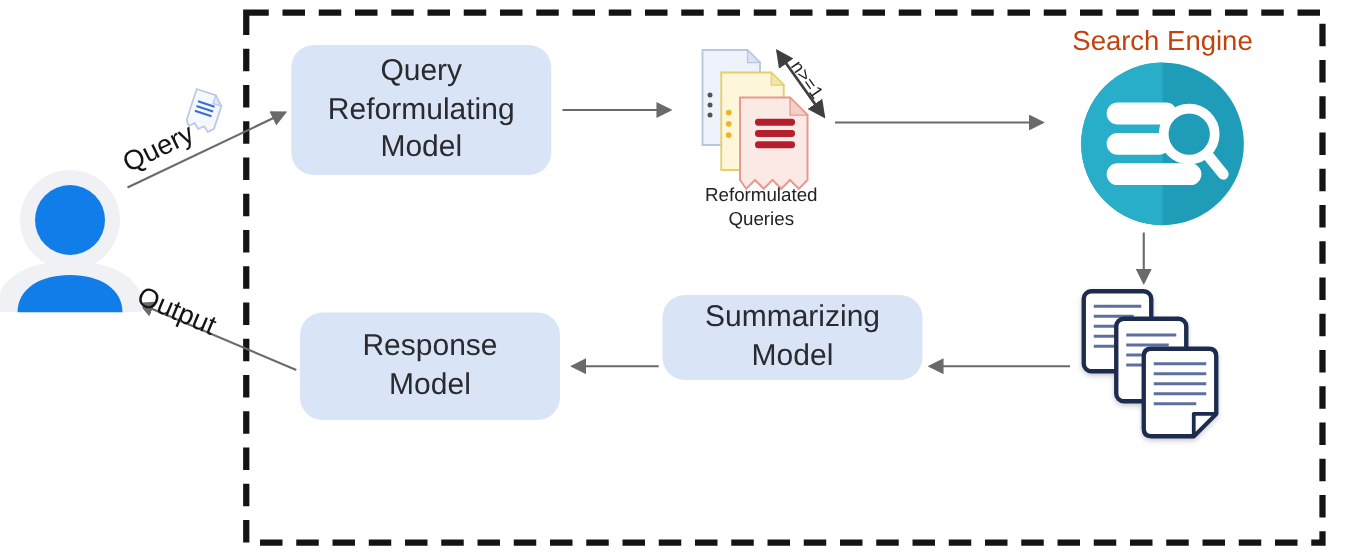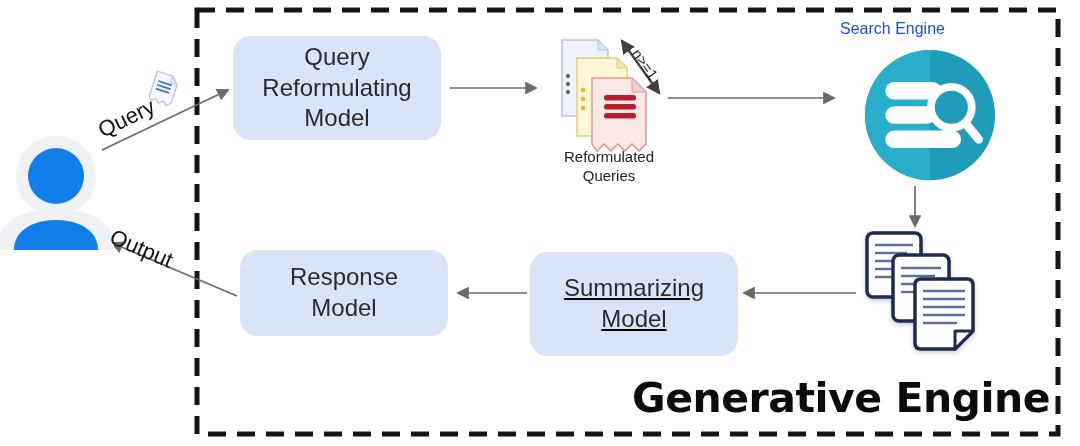--- a/index.html
+++ b/index.html
@@ -18,21 +18,21 @@
     font-family:"Liberation Sans",sans-serif;
   }
   .edge-label{
     position:absolute;font-size:22px;color:#141414;transform-origin:left top;
     font-family:"Liberation Sans",sans-serif;white-space:nowrap;
   }
   .stack-label{
     position:absolute;white-space:pre-line;text-align:center;color:#222;
     font-size:15px;line-height:1.25;
   }
-  .se-label{position:absolute;color:#1d4ed8;font-size:16px;}
+  .se-label{position:absolute;text-align:center;color:#c2410c;font-size:22px;}
   .count-label{
     position:absolute;font-size:14.5px;color:#222;transform:rotate(55deg);
     transform-origin:left top;white-space:nowrap;
   }
   .title{
     position:absolute;right:30px;bottom:24px;font-size:41px;font-weight:800;
     color:#0c0c0c;letter-spacing:-0.5px;font-family:"DejaVu Sans",sans-serif;
   }
   .docstack{filter:drop-shadow(0 2px 2px rgba(40,50,80,.25));}
 </style>
@@ -139,27 +139,26 @@
     <path d="M94 122 L94 104 L112 104 Z" fill="#fff" stroke="#1d2b4f" stroke-width="3" stroke-linejoin="round"></path>
     <g stroke="#5c6f9e" stroke-width="2.4">
       <line x1="62" y1="64" x2="104" y2="64"></line>
       <line x1="62" y1="72" x2="104" y2="72"></line>
       <line x1="62" y1="80" x2="104" y2="80"></line>
       <line x1="62" y1="88" x2="104" y2="88"></line>
       <line x1="62" y1="96" x2="96" y2="96"></line>
     </g>
   </svg>
 
-  <div class="model-box" style="left:530px;top:252px;height:104px;text-decoration:underline;">
+  <div class="model-box" style="left:530px;top:236px;height:68px;">
     <div class="node-label">Summarizing
 Model</div>
   </div>
 
   <div class="model-box" style="left:240px;top:250px;height:86px;">
     <div class="node-label">Response
 Model</div>
   </div>
 
   <div class="edge-label" style="left:116px;top:224px;transform:rotate(23deg);">Output</div>
 
-  <div class="title">Generative Engine</div>
 
 </div>
 
 </body></html>

